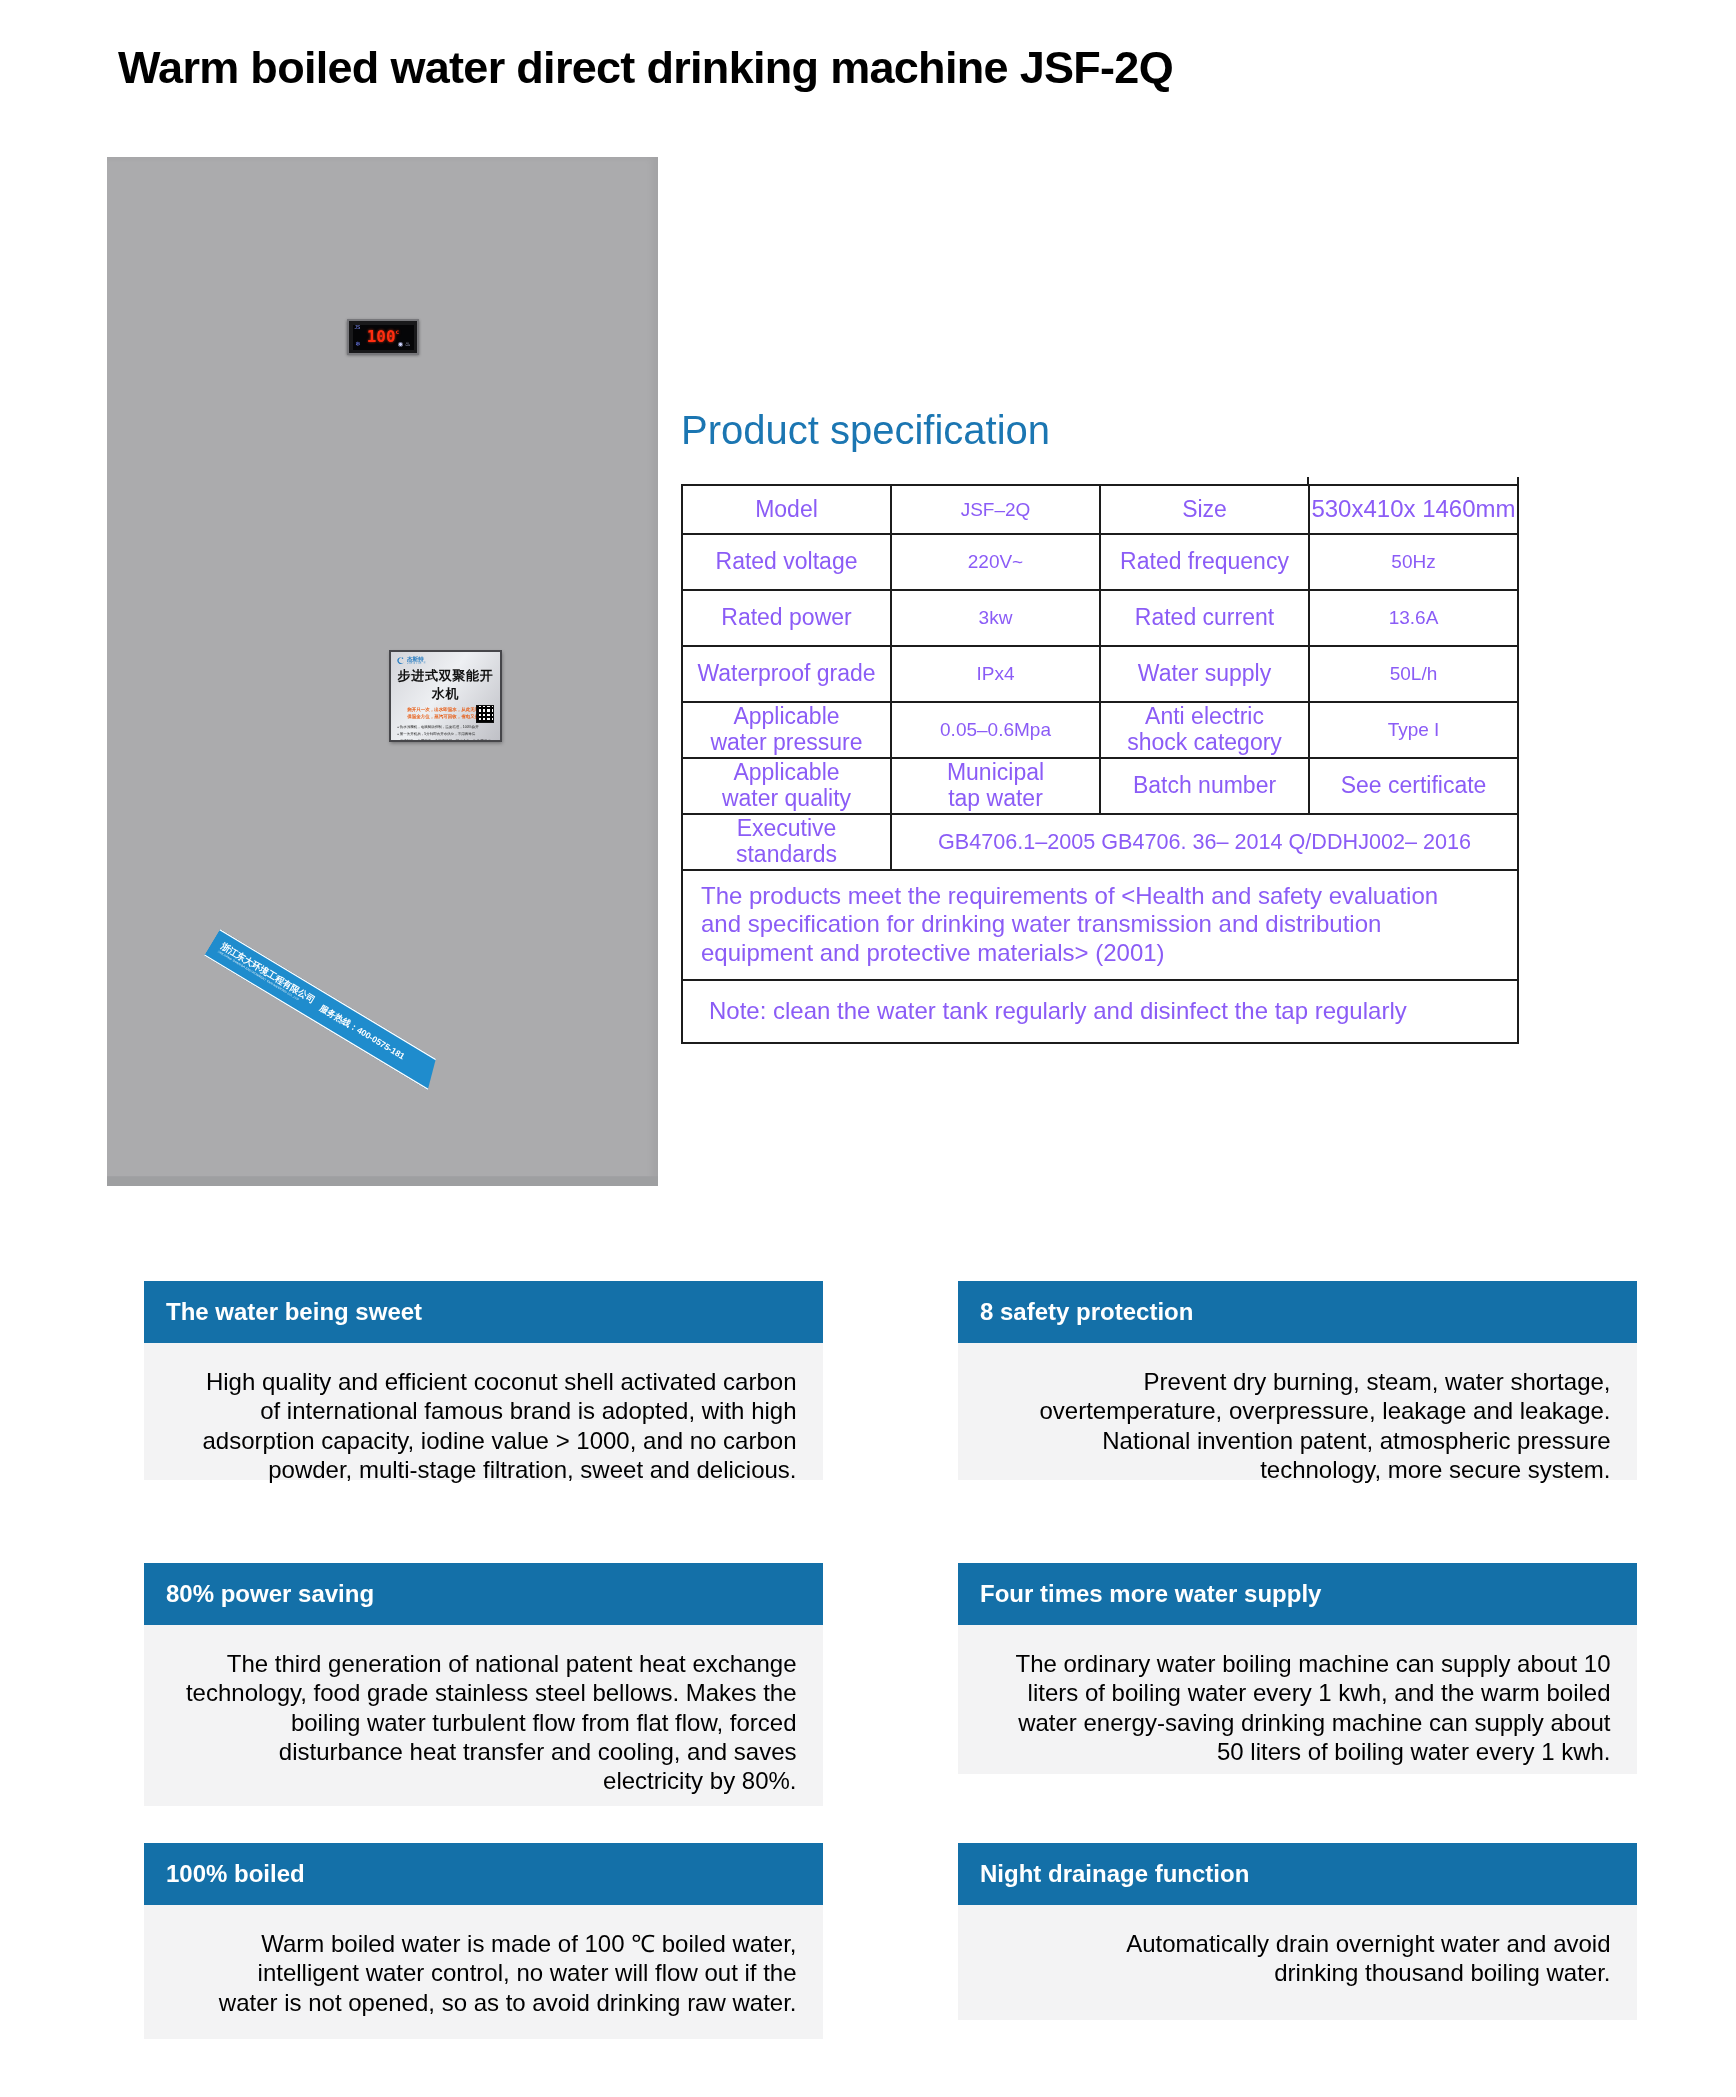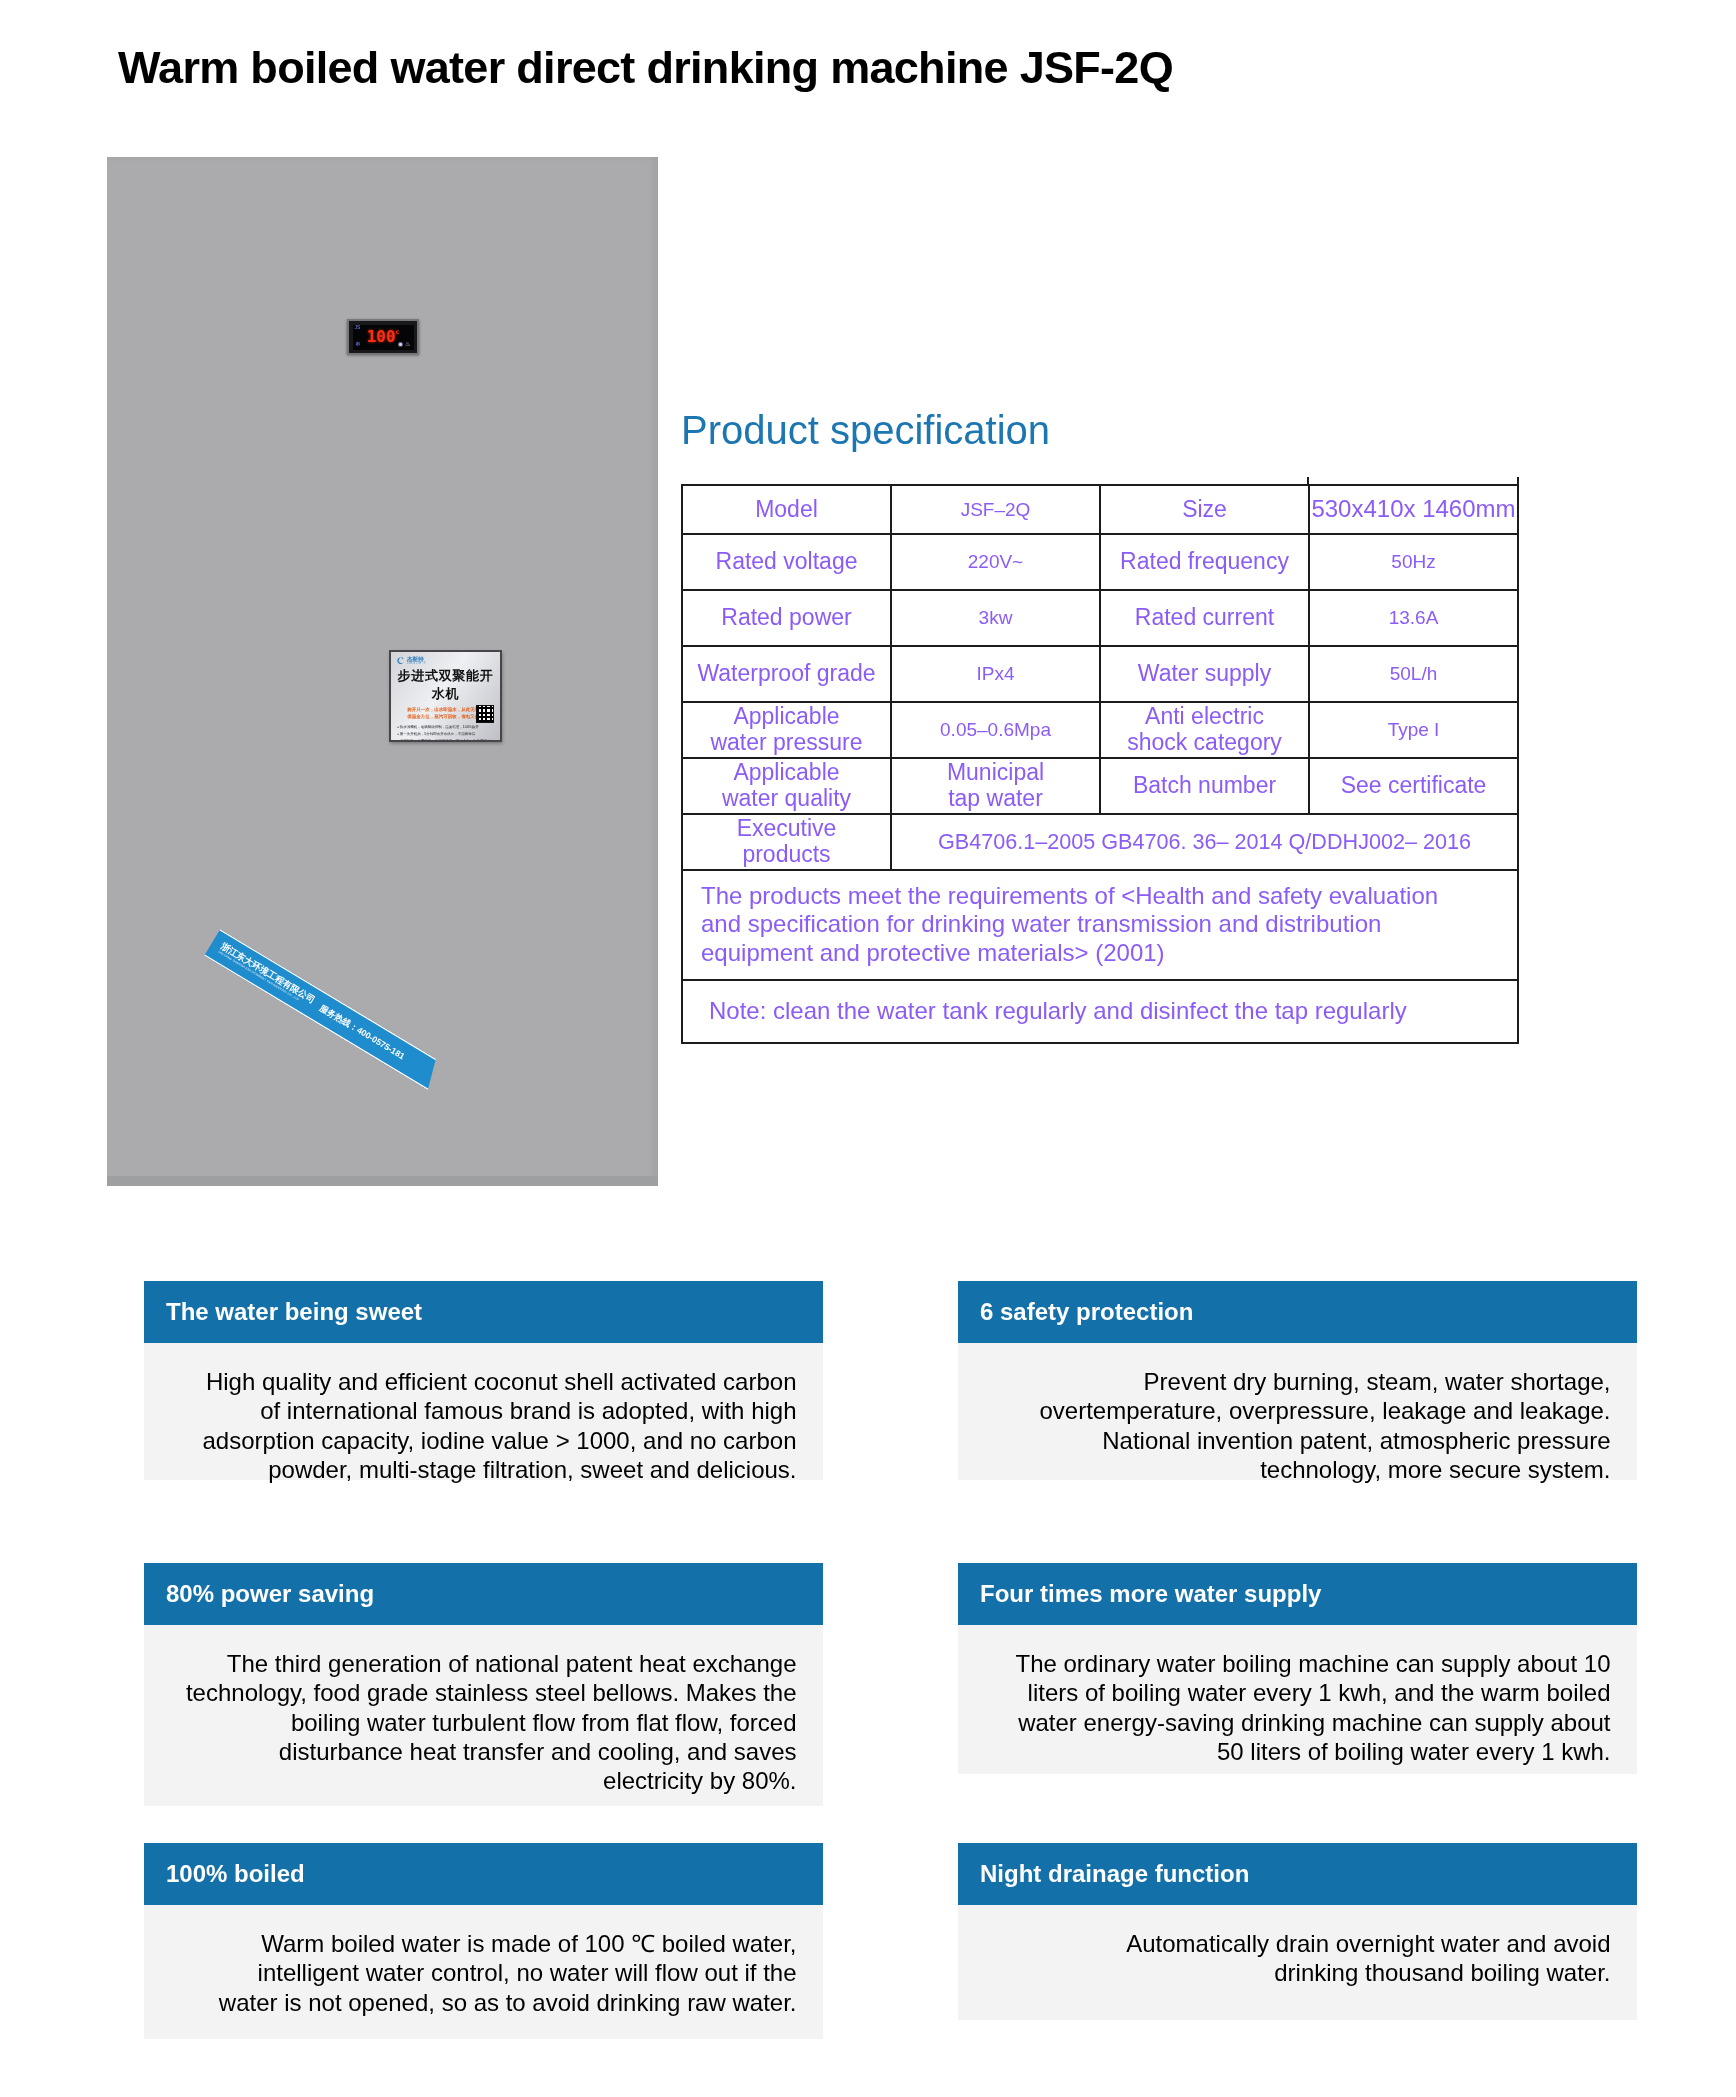--- a/index.html
+++ b/index.html
@@ -189,21 +189,21 @@
     <tr class="rm">
       <td class="pre">Applicable
 water quality</td>
       <td class="pre muni">Municipal
 tap water</td>
       <td>Batch number</td>
       <td>See certificate</td>
     </tr>
     <tr class="rm">
       <td class="pre">Executive
-products</td>
+standards</td>
       <td class="exec" colspan="3">GB4706.1–2005 GB4706. 36– 2014 Q/DDHJ002– 2016</td>
     </tr>
     <tr class="r8">
       <td class="para" colspan="4">The products meet the requirements of &lt;Health and safety evaluation
 and specification for drinking water transmission and distribution
 equipment and protective materials&gt; (2001)</td>
     </tr>
     <tr class="r9">
       <td class="note" colspan="4">Note: clean the water tank regularly and disinfect the tap regularly</td>
     </tr>
@@ -211,21 +211,21 @@
     </table>
 
   <section class="feature f1">
     <header class="fhead">The water being sweet</header>
     <div class="fbody b1">High quality and efficient coconut shell activated carbon
 of international famous brand is adopted, with high
 adsorption capacity, iodine value &gt; 1000, and no carbon
 powder, multi-stage filtration, sweet and delicious.</div>
   </section>
   <section class="feature f2">
-    <header class="fhead">6 safety protection</header>
+    <header class="fhead">8 safety protection</header>
     <div class="fbody b2">Prevent dry burning, steam, water shortage,
 overtemperature, overpressure, leakage and leakage.
 National invention patent, atmospheric pressure
 technology, more secure system.</div>
   </section>
   <section class="feature f3">
     <header class="fhead">80% power saving</header>
     <div class="fbody b3">The third generation of national patent heat exchange
 technology, food grade stainless steel bellows. Makes the
 boiling water turbulent flow from flat flow, forced

